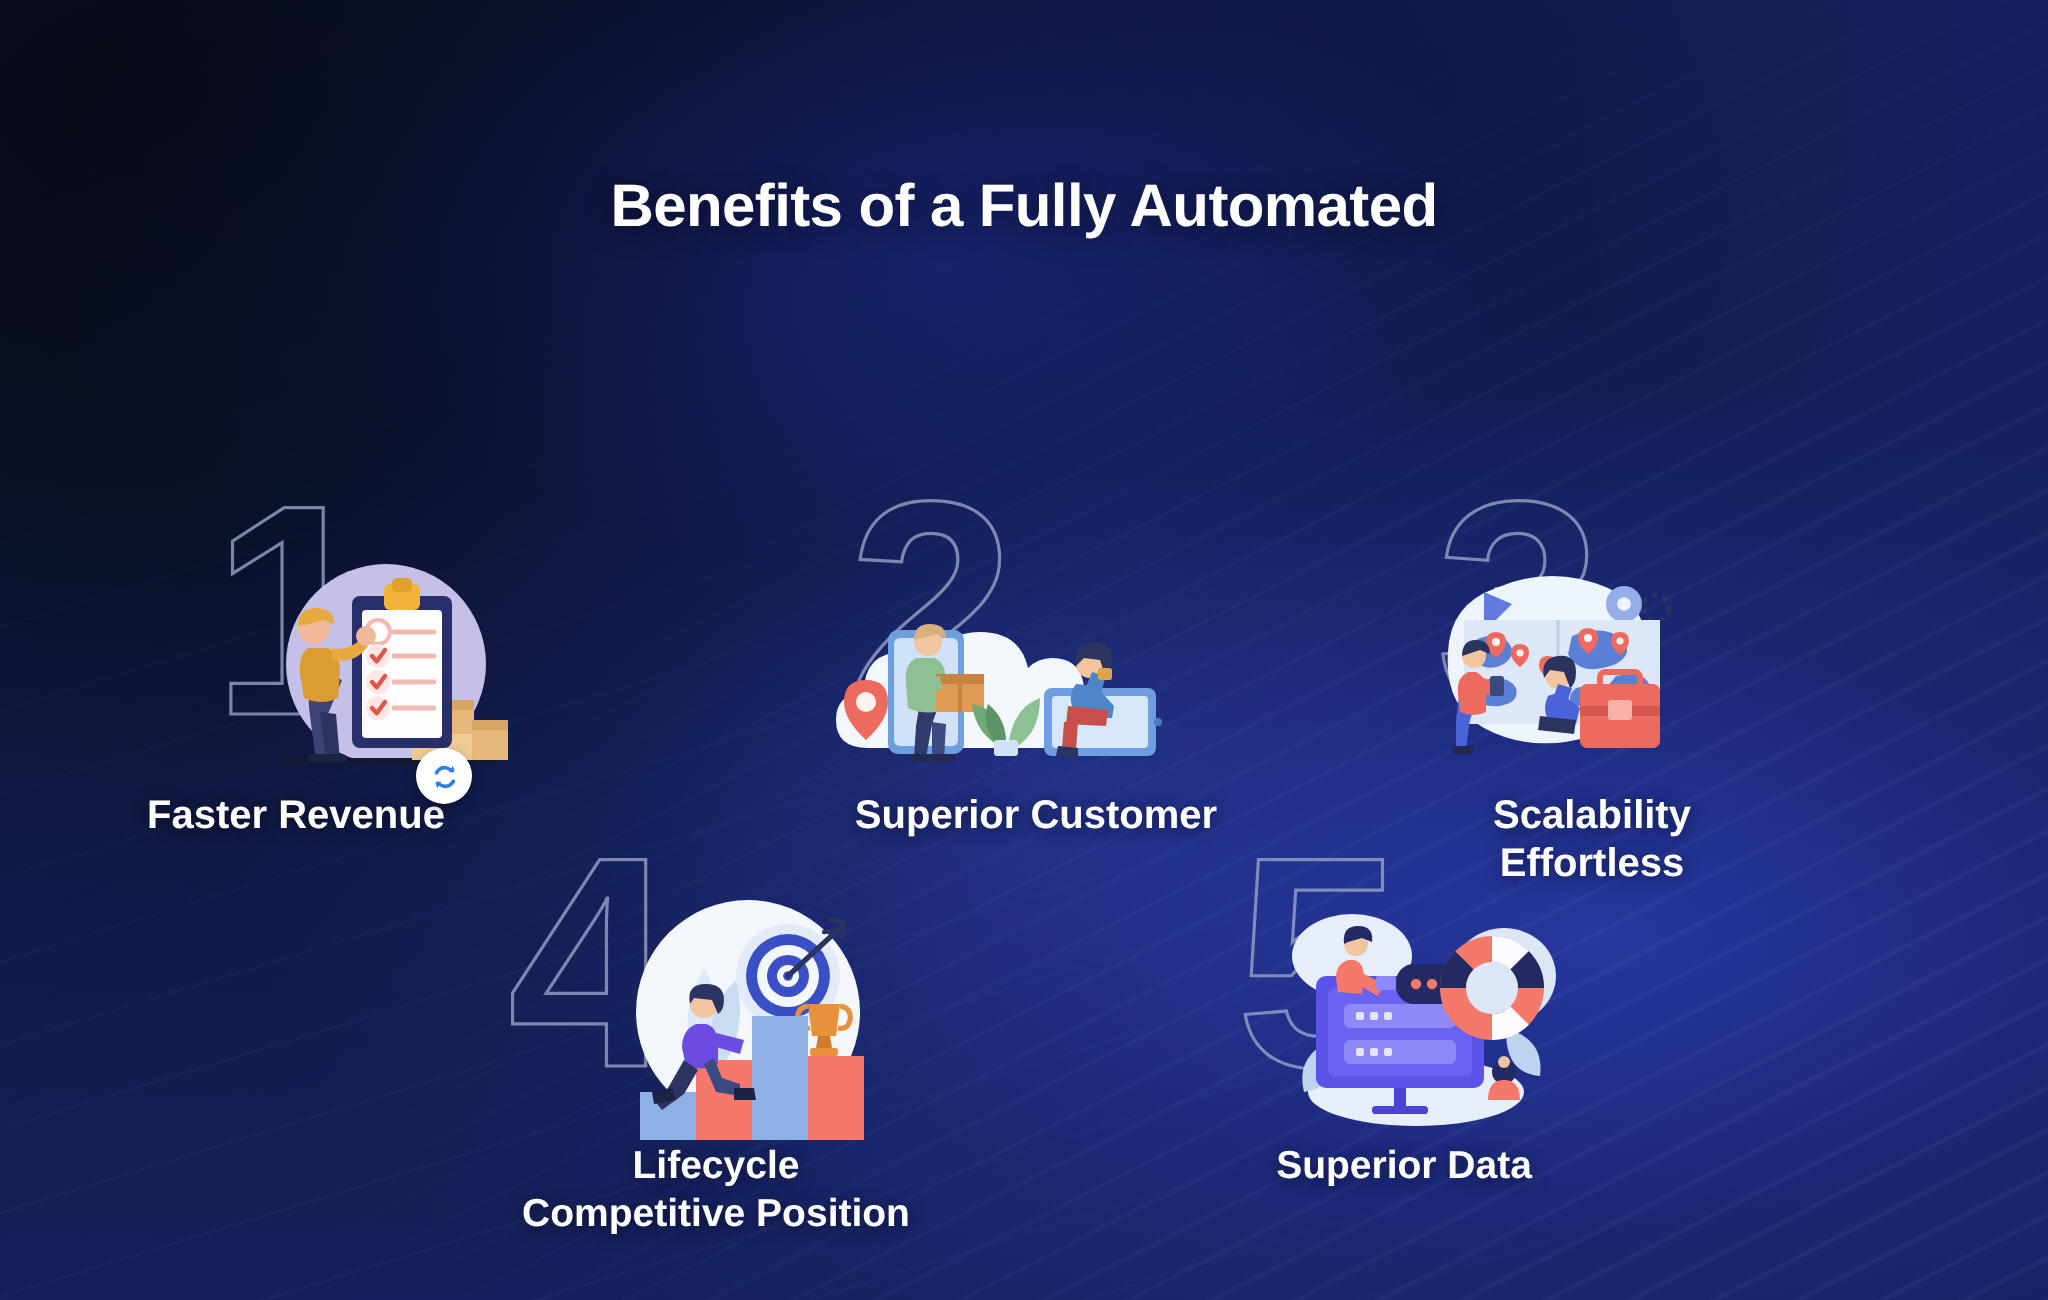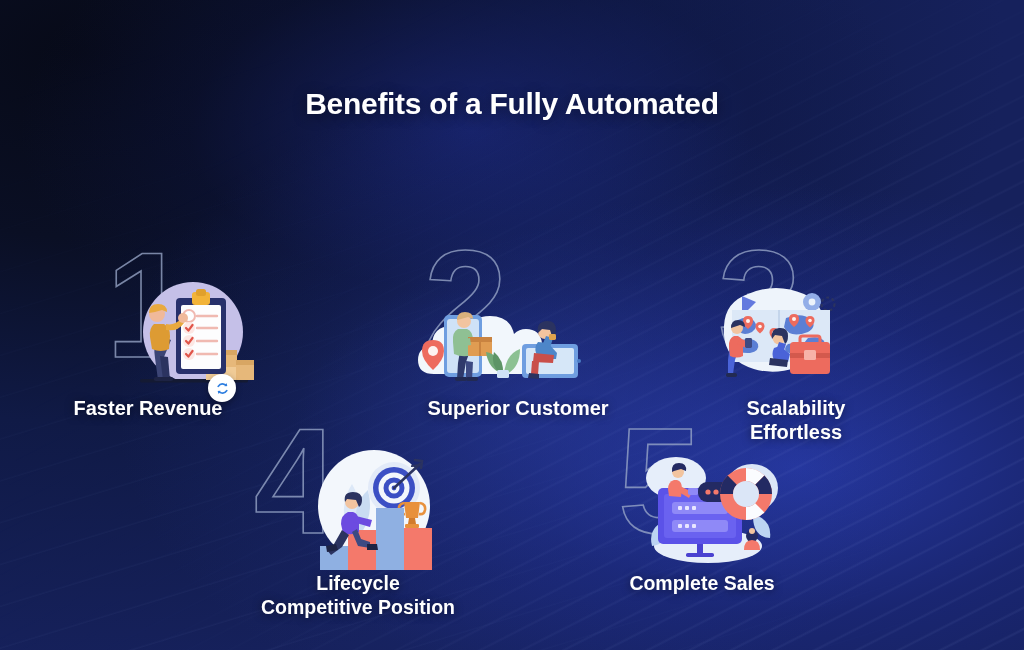--- a/index.html
+++ b/index.html
@@ -411,17 +411,17 @@
           <path d="M46 36 l12 6 -3 6 -12 -7z" fill="#f4796b"></path>
           <rect x="54" y="38" width="10" height="7" rx="1.4" fill="#8f89f7"></rect>
 
           <circle cx="118" cy="86" r="6" fill="#232a63"></circle>
           <path d="M110 100 q0 -10 8 -10 q8 0 8 10z" fill="#f4796b"></path>
           <circle cx="118" cy="81" r="3" fill="#f2c49f"></circle>
         </svg>
       </div>
     </div>
     <div class="label big">
-      <div>Complete Sales</div>
+      <div>Superior Data</div>
     </div>
   </div>
 
 </div>
 
 </body></html>

